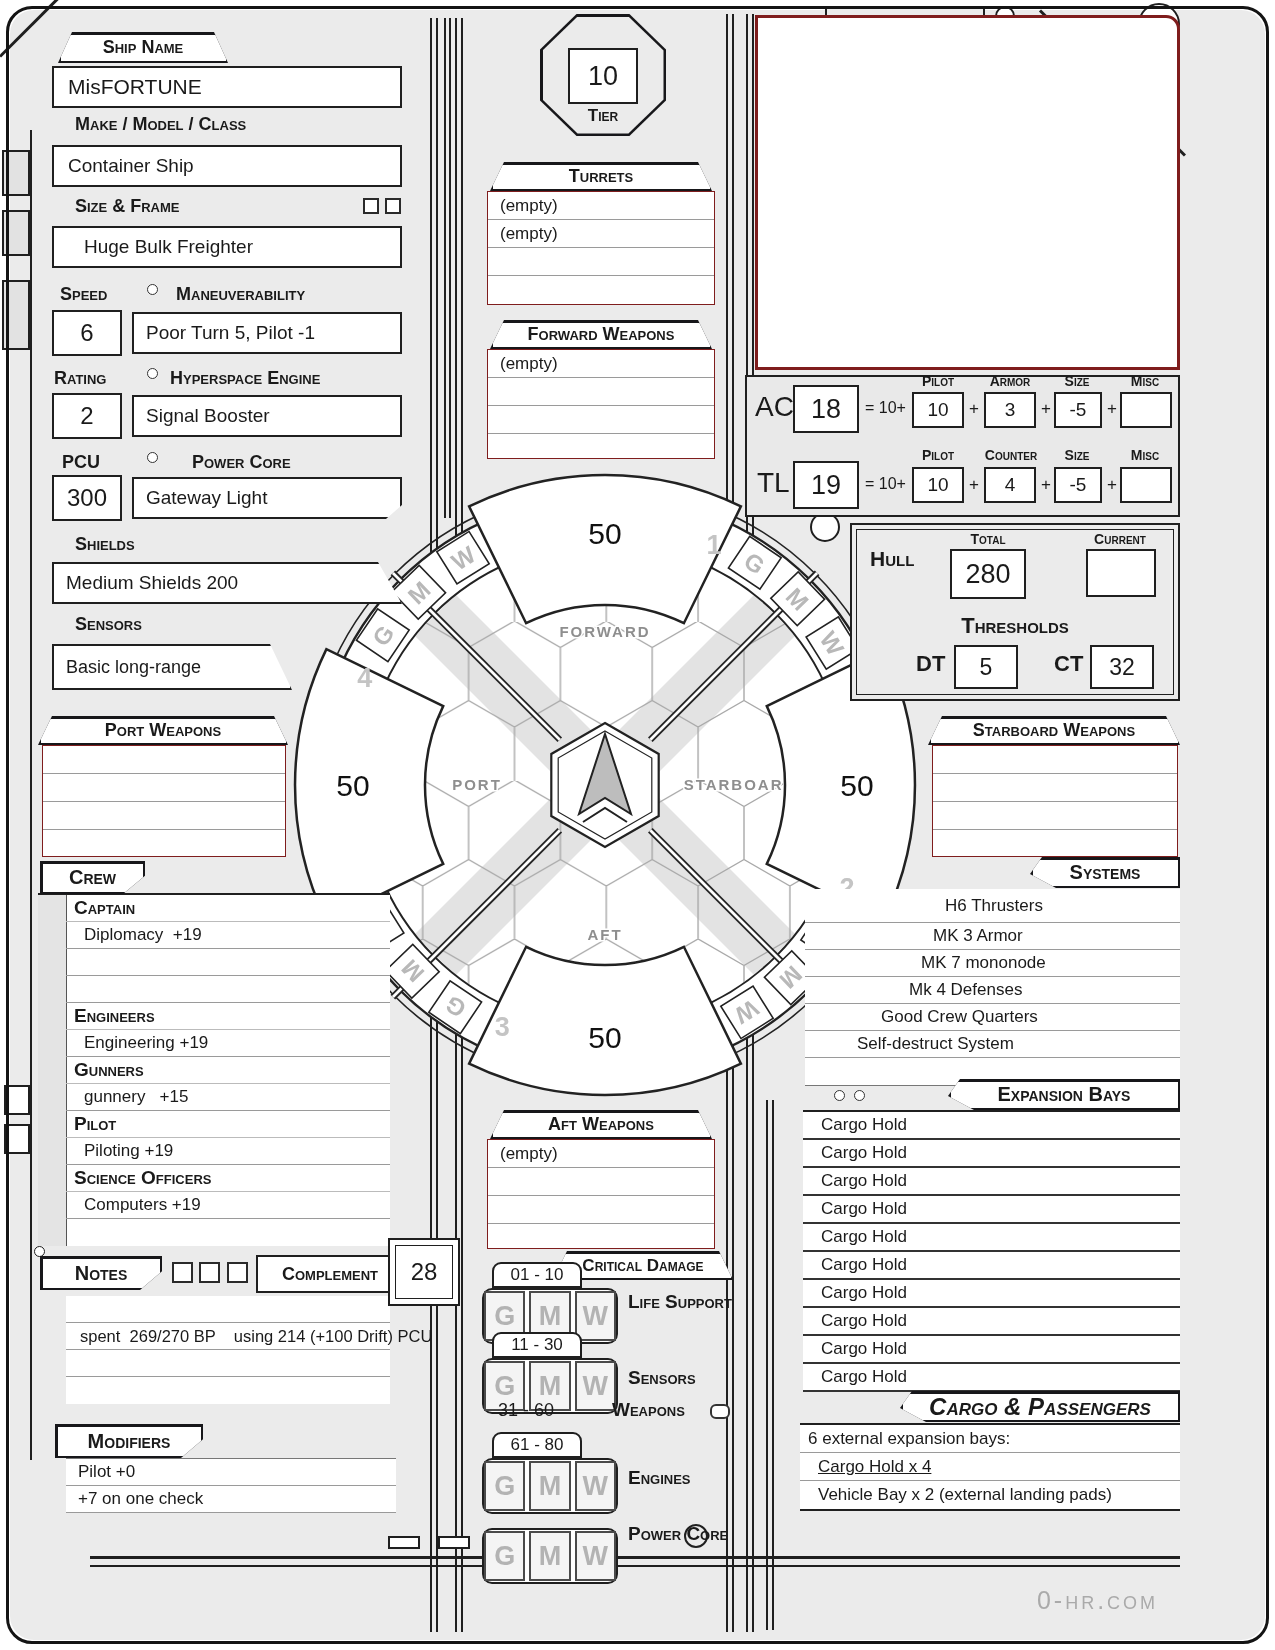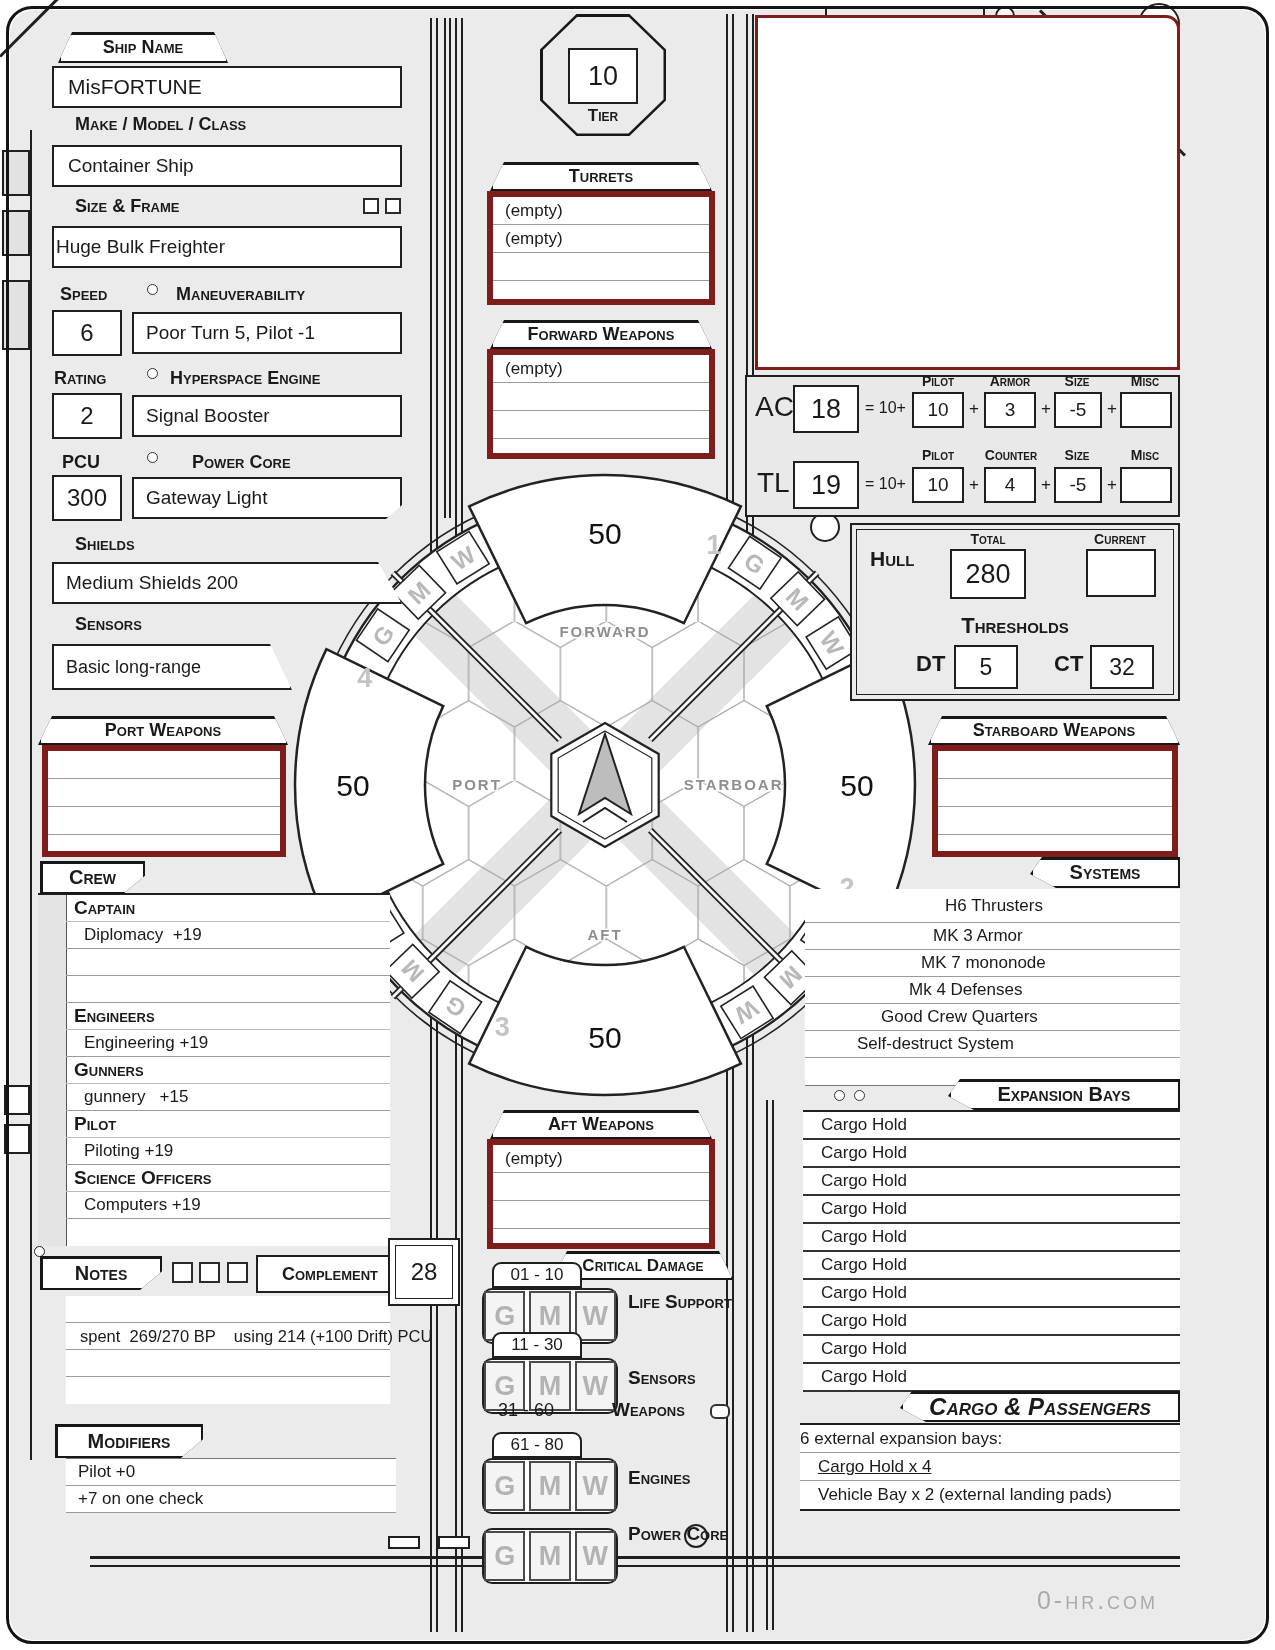--- a/index.html
+++ b/index.html
@@ -11,21 +11,21 @@
   .val{display:flex;align-items:center;}
   .cv{display:flex;align-items:center;justify-content:center;}
   .pre{white-space:pre;}
   .tab{background:#17171a;}
   .tab .ti{position:absolute;inset:2.5px;background:#fff;display:flex;align-items:center;justify-content:center;}
   .cp-tab{clip-path:polygon(14px 0,calc(100% - 14px) 0,100% 100%,0 100%);text-align:right;}
   .cp-tagl{clip-path:polygon(12px 0,100% 0,100% 100%,26px 100%,0 55%);}
   .cp-tagr{clip-path:polygon(0 0,100% 0,100% 45%,calc(100% - 22px) 100%,0 100%);}
   .cp-oct{clip-path:polygon(29% 0,71% 0,100% 29%,100% 71%,71% 100%,29% 100%,0 71%,0 29%);}
   .rows .row{box-sizing:border-box;border-bottom:1px solid #9a9a9a;font-size:17px;display:flex;align-items:center;}
-  .panel{background:#fff;border:6px solid #7f1d1d;box-sizing:border-box;}
+  .panel{background:#fff;border:1px solid #7f1d1d;box-sizing:border-box;}
   .flabel{font-size:17px;}
   .dot{width:9px;height:9px;border:1.5px solid #333;border-radius:50%;background:#fff;}
   .chk{background:#fff;border:2px solid #2a2a2a;box-sizing:border-box;}
   .gmwbox{width:38px;height:46px;border:2px solid #4a4a4a;background:#f4f4f4;color:#b3b3b3;font-weight:700;font-size:27px;display:flex;align-items:center;justify-content:center;}
   .gmwgrp{background:#fff;border:2px solid #1f1f1f;border-radius:10px;display:flex;gap:4px;align-items:center;justify-content:center;box-sizing:border-box;}
   .rangetab{background:#fff;border:2px solid #1f1f1f;border-radius:9px 9px 0 0;font-size:17px;display:flex;align-items:center;justify-content:center;box-sizing:border-box;}
   .critlbl{font-variant:small-caps;font-weight:700;font-size:19px;line-height:1.05;}
   .deco-line{background:#1f1f1f;}
   .frame{position:absolute;left:6px;top:6px;right:6px;bottom:6px;border:3.5px solid #141414;border-radius:26px;pointer-events:none;z-index:6;}
 </style>
@@ -193,21 +193,21 @@
     <div class="ti sc flabel" style="font-size:18px;">Ship Name</div>
   </div>
   <div class="abs box val" style="left:52px;top:66px;width:350px;height:42px;z-index:3;padding-left:14px;font-size:21px;">MisFORTUNE</div>
 
   <div class="abs sc" style="left:75px;top:114px;font-size:18px;z-index:3;">Make / Model / Class</div>
   <div class="abs box val" style="left:52px;top:145px;width:350px;height:42px;z-index:3;padding-left:14px;font-size:19px;">Container Ship</div>
 
   <div class="abs sc" style="left:75px;top:196px;font-size:18px;z-index:3;">Size &amp; Frame</div>
   <div class="abs chk" style="left:363px;top:198px;width:16px;height:16px;z-index:3;"></div>
   <div class="abs chk" style="left:385px;top:198px;width:16px;height:16px;z-index:3;"></div>
-  <div class="abs box val" style="left:52px;top:226px;width:350px;height:42px;z-index:3;padding-left:2px;font-size:19px;">Huge Bulk Freighter</div>
+  <div class="abs box val" style="left:52px;top:226px;width:350px;height:42px;z-index:3;padding-left:30px;font-size:19px;">Huge Bulk Freighter</div>
 
   <div class="abs sc" style="left:60px;top:284px;font-size:18px;z-index:3;">Speed</div>
   <div class="abs dot" style="left:147px;top:284px;z-index:3;"></div>
   <div class="abs sc" style="left:176px;top:284px;font-size:18px;z-index:3;">Maneuverability</div>
   <div class="abs box cv" style="left:52px;top:310px;width:70px;height:46px;z-index:3;font-size:24px;">6</div>
   <div class="abs box val" style="left:132px;top:312px;width:270px;height:42px;z-index:3;padding-left:12px;font-size:19px;">Poor Turn 5, Pilot -1</div>
 
   <div class="abs sc" style="left:54px;top:368px;font-size:18px;z-index:3;">Rating</div>
   <div class="abs dot" style="left:147px;top:368px;z-index:3;"></div>
   <div class="abs sc" style="left:170px;top:368px;font-size:18px;z-index:3;">Hyperspace Engine</div>
@@ -370,21 +370,21 @@
     <div class="row" style="height:28px;padding-left:18px;border-bottom:2px solid #333;">Cargo Hold</div>
     <div class="row" style="height:28px;padding-left:18px;border-bottom:2px solid #333;">Cargo Hold</div>
     <div class="row" style="height:28px;padding-left:18px;border-bottom:2px solid #333;">Cargo Hold</div>
     <div class="row" style="height:28px;padding-left:18px;border-bottom:2px solid #333;">Cargo Hold</div>
   </div>
 
   <div class="abs tab cp-tagl" style="left:900px;top:1391px;width:280px;height:31px;z-index:4;">
     <div class="ti sc" style="font-size:24px;font-style:italic;">Cargo &amp; Passengers</div>
   </div>
   <div class="abs rows" style="left:800px;top:1423px;width:380px;z-index:3;background:#fff;border-top:2px solid #1f1f1f;border-bottom:2px solid #1f1f1f;">
-    <div class="row" style="height:28px;padding-left:0;text-align:right;">6 external expansion bays:</div>
+    <div class="row" style="height:28px;padding-left:8px;text-align:right;">6 external expansion bays:</div>
     <div class="row" style="height:28px;padding-left:18px;text-decoration:underline;">Cargo Hold x 4</div>
     <div class="row" style="height:28px;padding-left:18px;border-bottom:none;">Vehicle Bay x 2 (external landing pads)</div>
   </div>
 
   <div class="abs tab cp-tab" style="left:490px;top:1110px;width:222px;height:29px;z-index:3;">
     <div class="ti sc" style="font-size:18px;">Aft Weapons</div>
   </div>
   <div class="abs panel rows" style="left:487px;top:1139px;width:228px;height:110px;z-index:3;">
     <div class="row" style="height:28px;padding-left:12px;">(empty)</div>
     <div class="row" style="height:28px;"></div>

